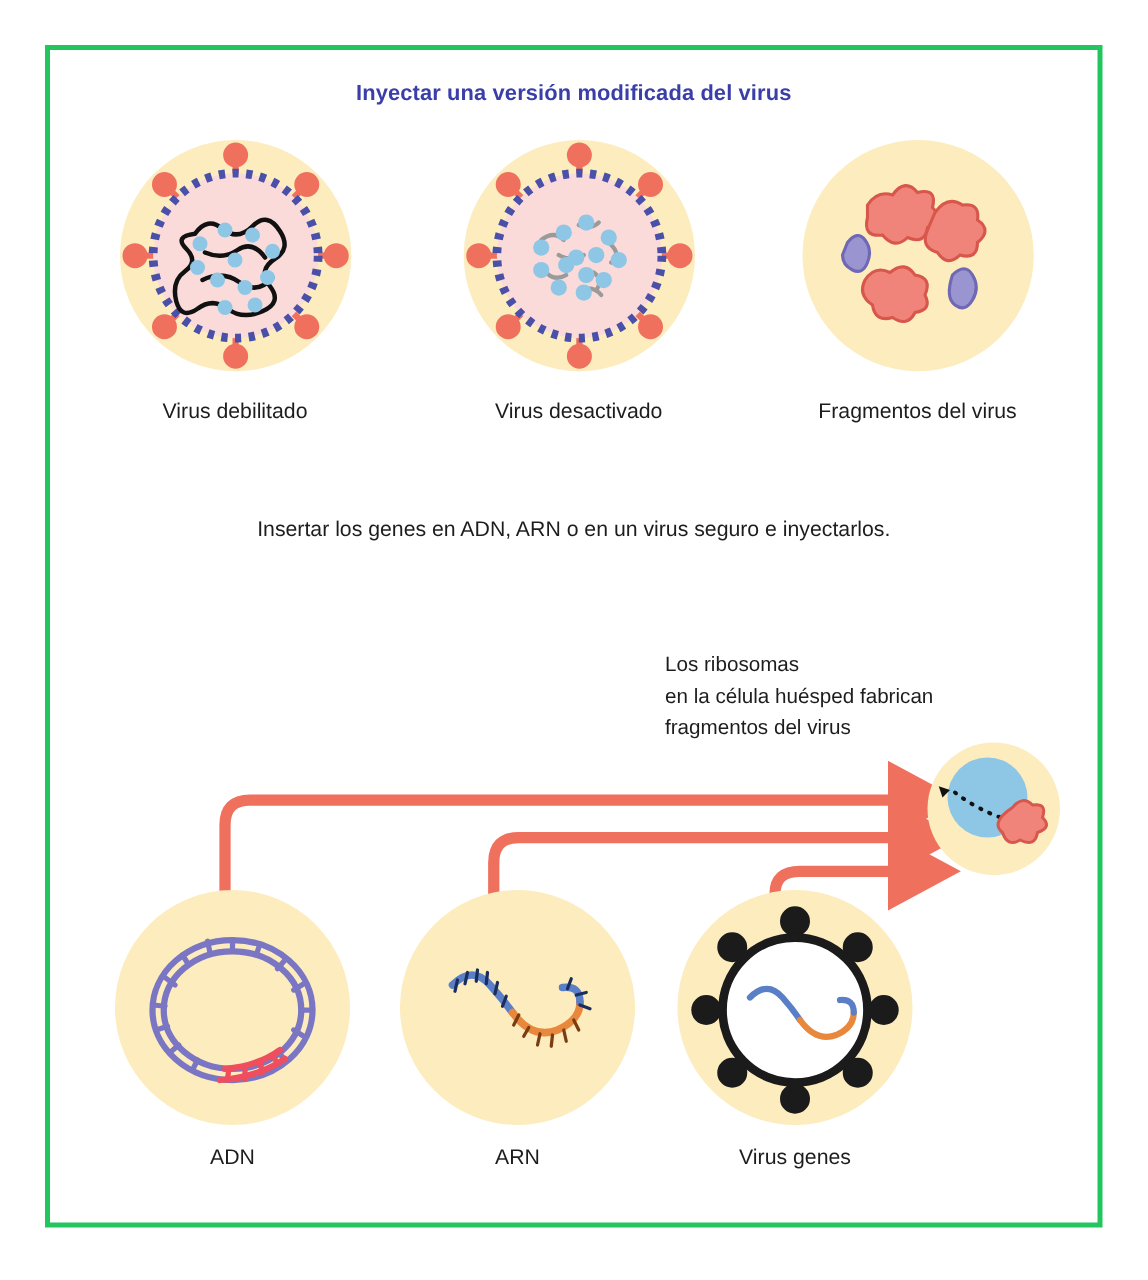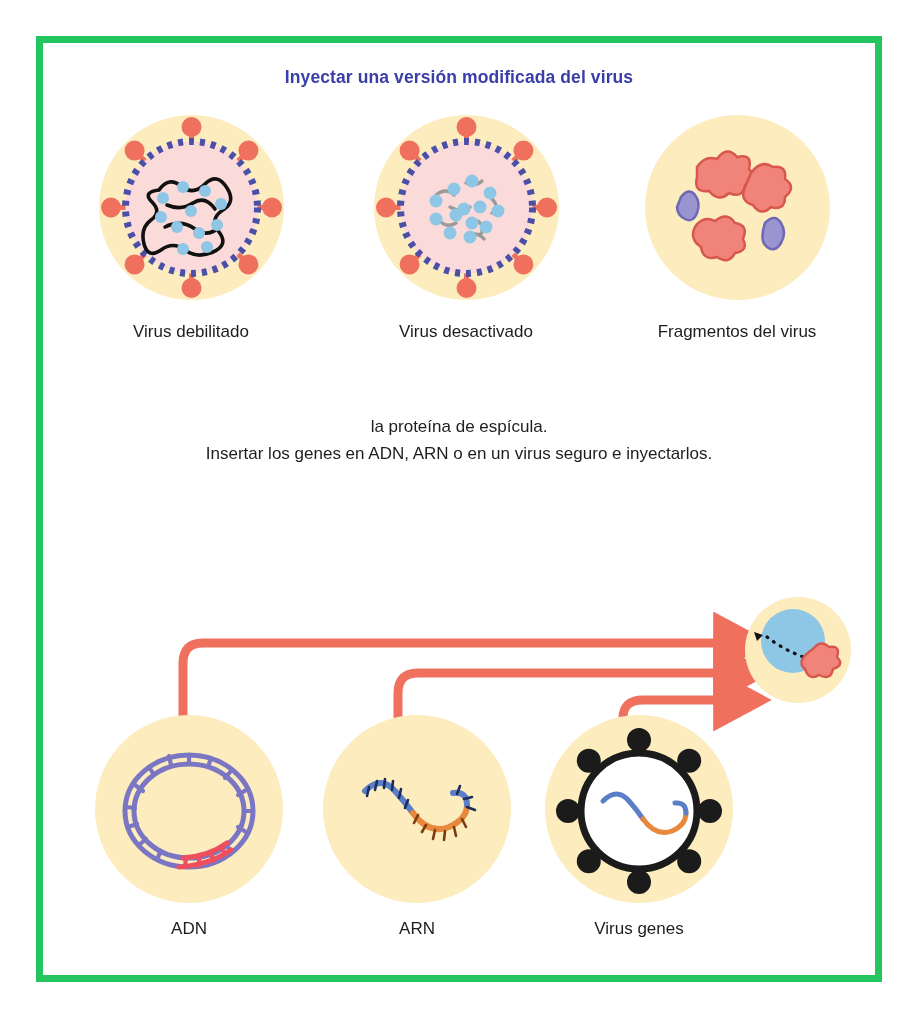--- a/index.html
+++ b/index.html
@@ -14,21 +14,21 @@
     position: relative;
     overflow: hidden;
   }
 
   #poster {
     position: absolute;
     left: 36px;
     top: 36px;
     width: 846px;
     height: 946px;
-    border: 7px solid #22c55e;
+    border: 4px solid #22c55e;
     background: #ffffff;
     box-sizing: border-box;
   }
 
   
   .title {
     position: absolute;
     top: 24px;
     left: 0;
     width: 100%;
@@ -293,24 +293,28 @@
 
           <path d="M36 82 q8 -10 14 -2 q6 8 2 18 q-4 10 -12 6 q-8 -4 -8 -12 z" fill="#9a95d0" stroke="#6f69b5" stroke-width="2.5"></path>
           <path d="M120 108 q10 -10 16 0 q6 10 0 20 q-6 10 -14 4 q-8 -6 -2 -24 z" fill="#9a95d0" stroke="#6f69b5" stroke-width="2.5"></path>
         </svg>
       </div>
       <div class="caption">Fragmentos del virus</div>
     </div>
   </div>
 
   <div class="midtext">
-    <div>la proteína de espícula.</div>
     <div>Insertar los genes en ADN, ARN o en un virus seguro e inyectarlos.</div>
   </div>
 
+  <div class="ribo-note">
+    <div>Los ribosomas</div>
+    <div>en la célula huésped fabrican</div>
+    <div>fragmentos del virus</div>
+  </div>
 
   <svg id="arrows">
     <defs>
       <marker id="ah" markerWidth="7" markerHeight="7" refX="2.2" refY="3.5" orient="auto">
         <path d="M0,0 L6.5,3.5 L0,7 z" fill="#f0705e"></path>
       </marker>
     </defs>
 
     <path d="M140 690 L140 620 Q140 600 160 600 L690 600" fill="none" stroke="#f0705e" stroke-width="9" stroke-linecap="round" marker-end="url(#ah)"></path>
 

